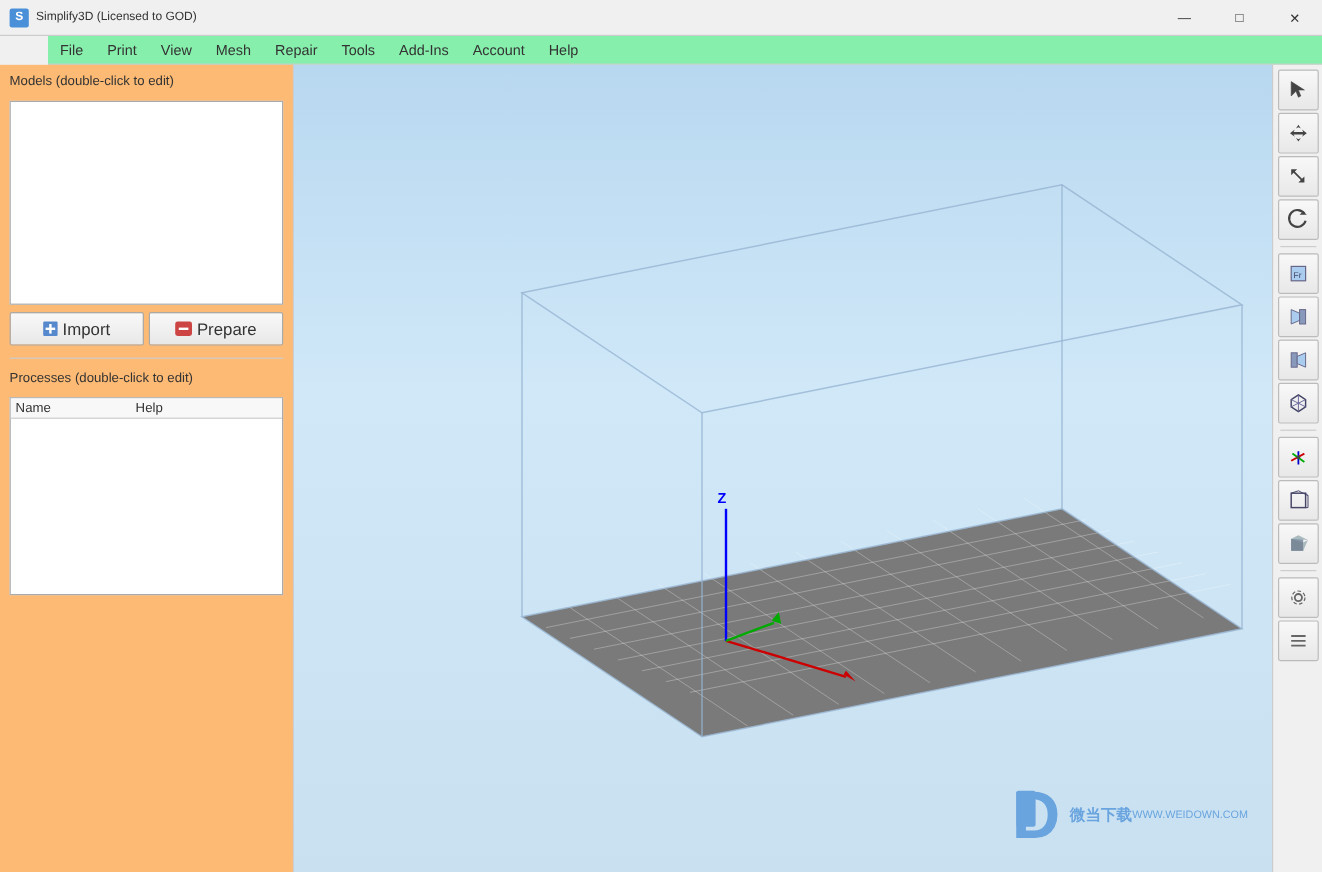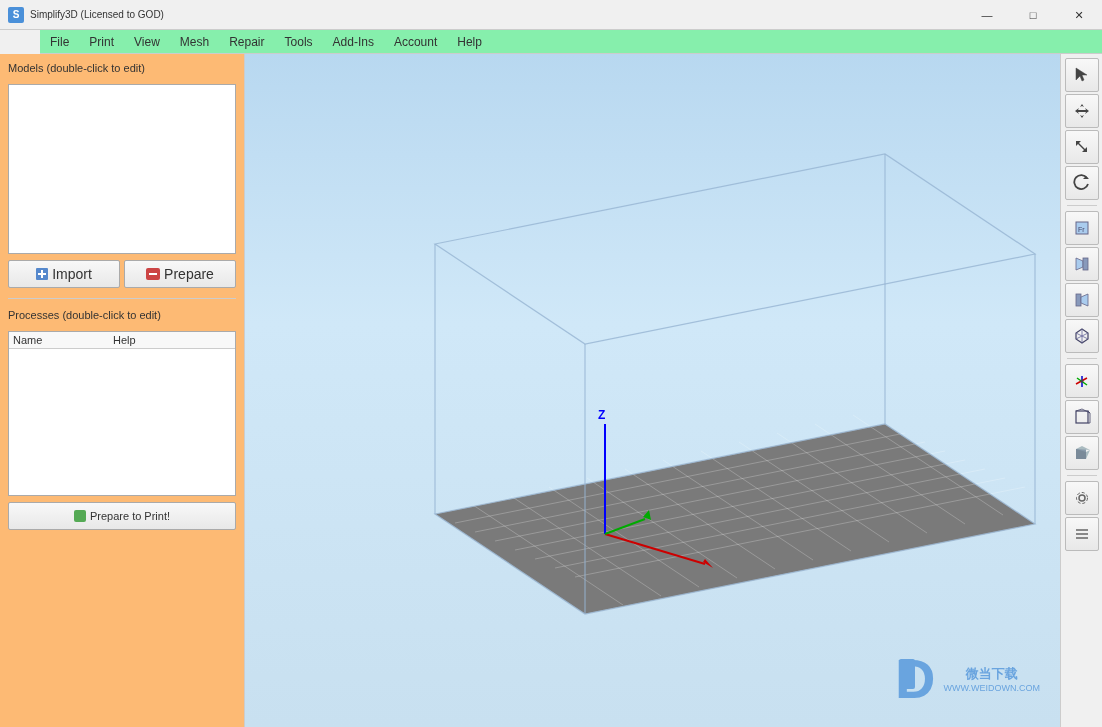--- a/index.html
+++ b/index.html
@@ -373,24 +373,20 @@
     <div class="section-label">Processes (double-click to edit)</div>
     <div class="list-box processes-list">
       <div class="processes-header">
         <span class="col-name">Name</span>
         <span class="col-type">Help</span>
       </div>
     </div>
 
 
 
-    <button class="panel-btn-full">
-      <span class="icon-print"></span>
-      <span>Prepare to Print!</span>
-    </button>
 
   </div>
 
   <div id="viewport">
     <div class="viewport-3d">
 
       <svg style="position:absolute;top:30px;left:60px;width:750px;height:580px;" xmlns="http://www.w3.org/2000/svg">
 
         <defs>
           <pattern id="grid" width="38" height="22" patternUnits="userSpaceOnUse">
@@ -445,21 +441,21 @@
 
         <polygon points="398,478 408,484 400,475" fill="#cc0000"></polygon>
         <polygon points="338,433 344,426 346,436" fill="#00aa00"></polygon>
       </svg>
 
       <div class="watermark" style="position:absolute;bottom:20px;right:20px;opacity:0.75;display:flex;align-items:center;gap:8px;">
         <div style="position:relative;">
           <div style="font-size:56px;font-weight:900;color:#4a90d9;line-height:1;font-family:Arial Black,sans-serif;">D</div>
           <div style="position:absolute;top:8px;left:4px;width:16px;height:30px;background:#4a90d9;border-radius:2px;"></div>
         </div>
-        <div style="display:flex;flex-direction:column;align-items:center;">
+        <div style="display:flex;flex-direction:row;align-items:center;">
           <div style="font-size:13px;color:#4a90d9;font-weight:bold;">微当下载</div>
           <div style="font-size:9px;color:#4a90d9;">WWW.WEIDOWN.COM</div>
         </div>
       </div>
 
     </div>
   </div>
 
   <div id="right-toolbar">
 

